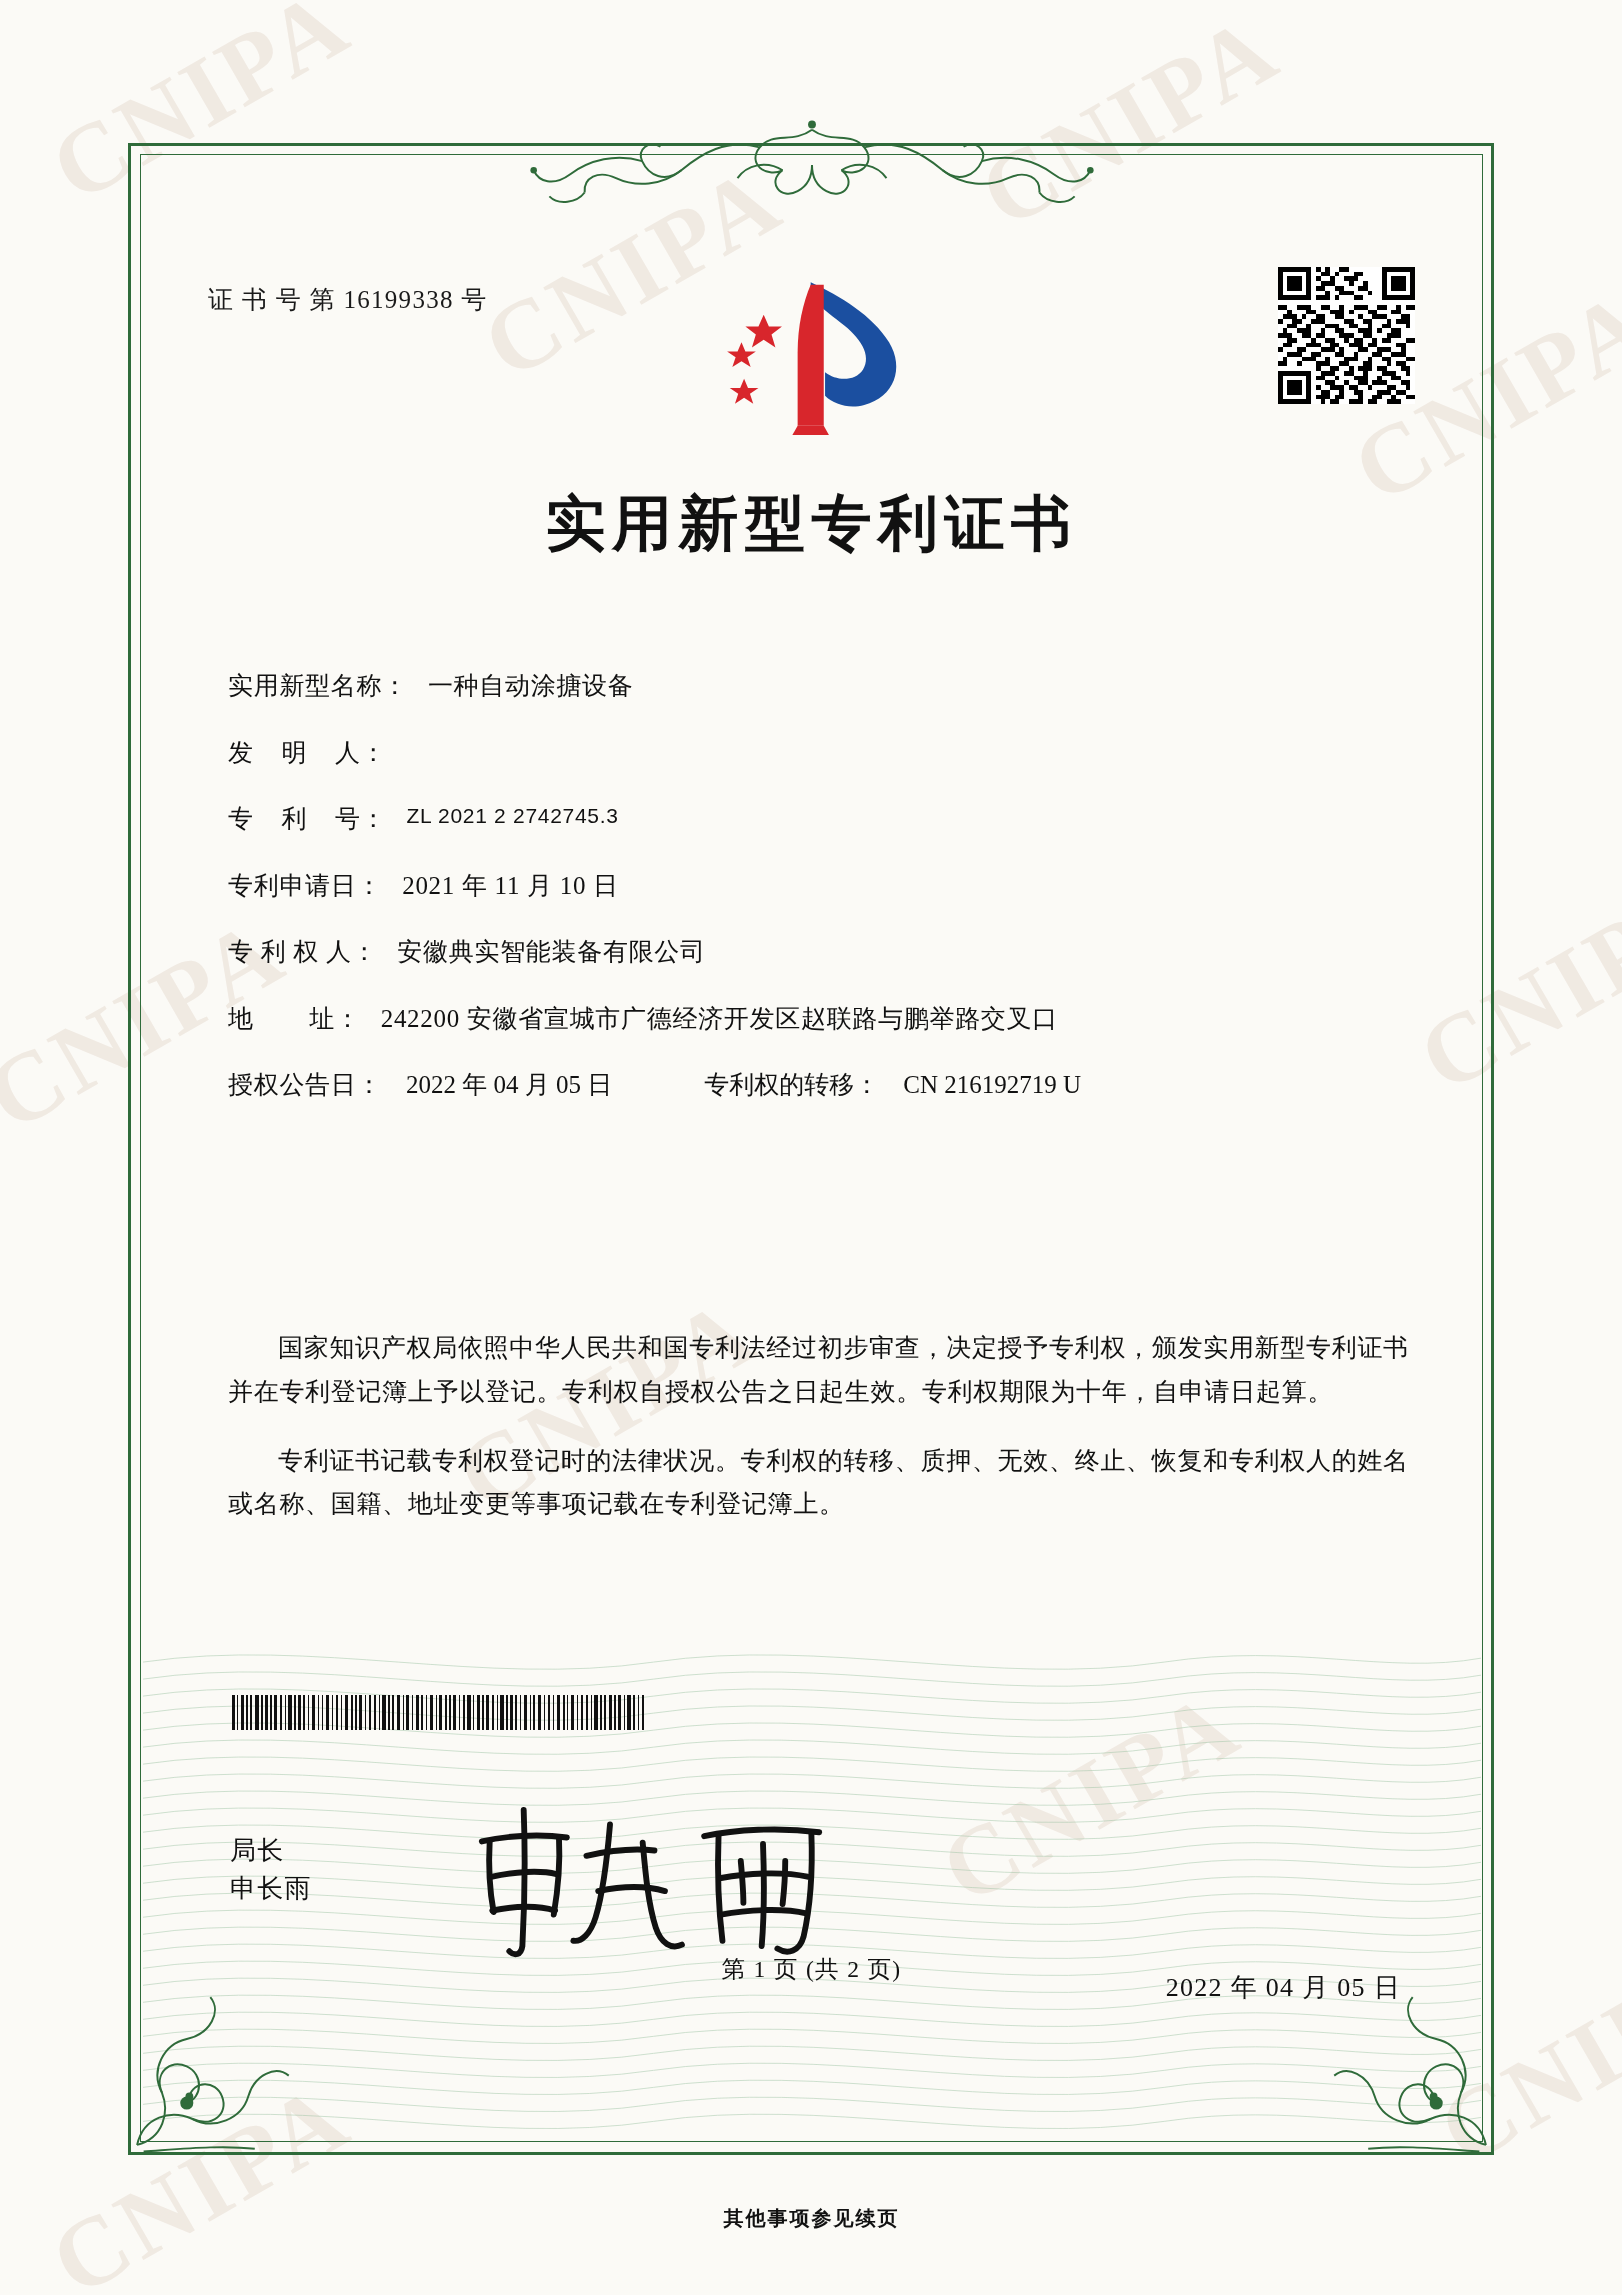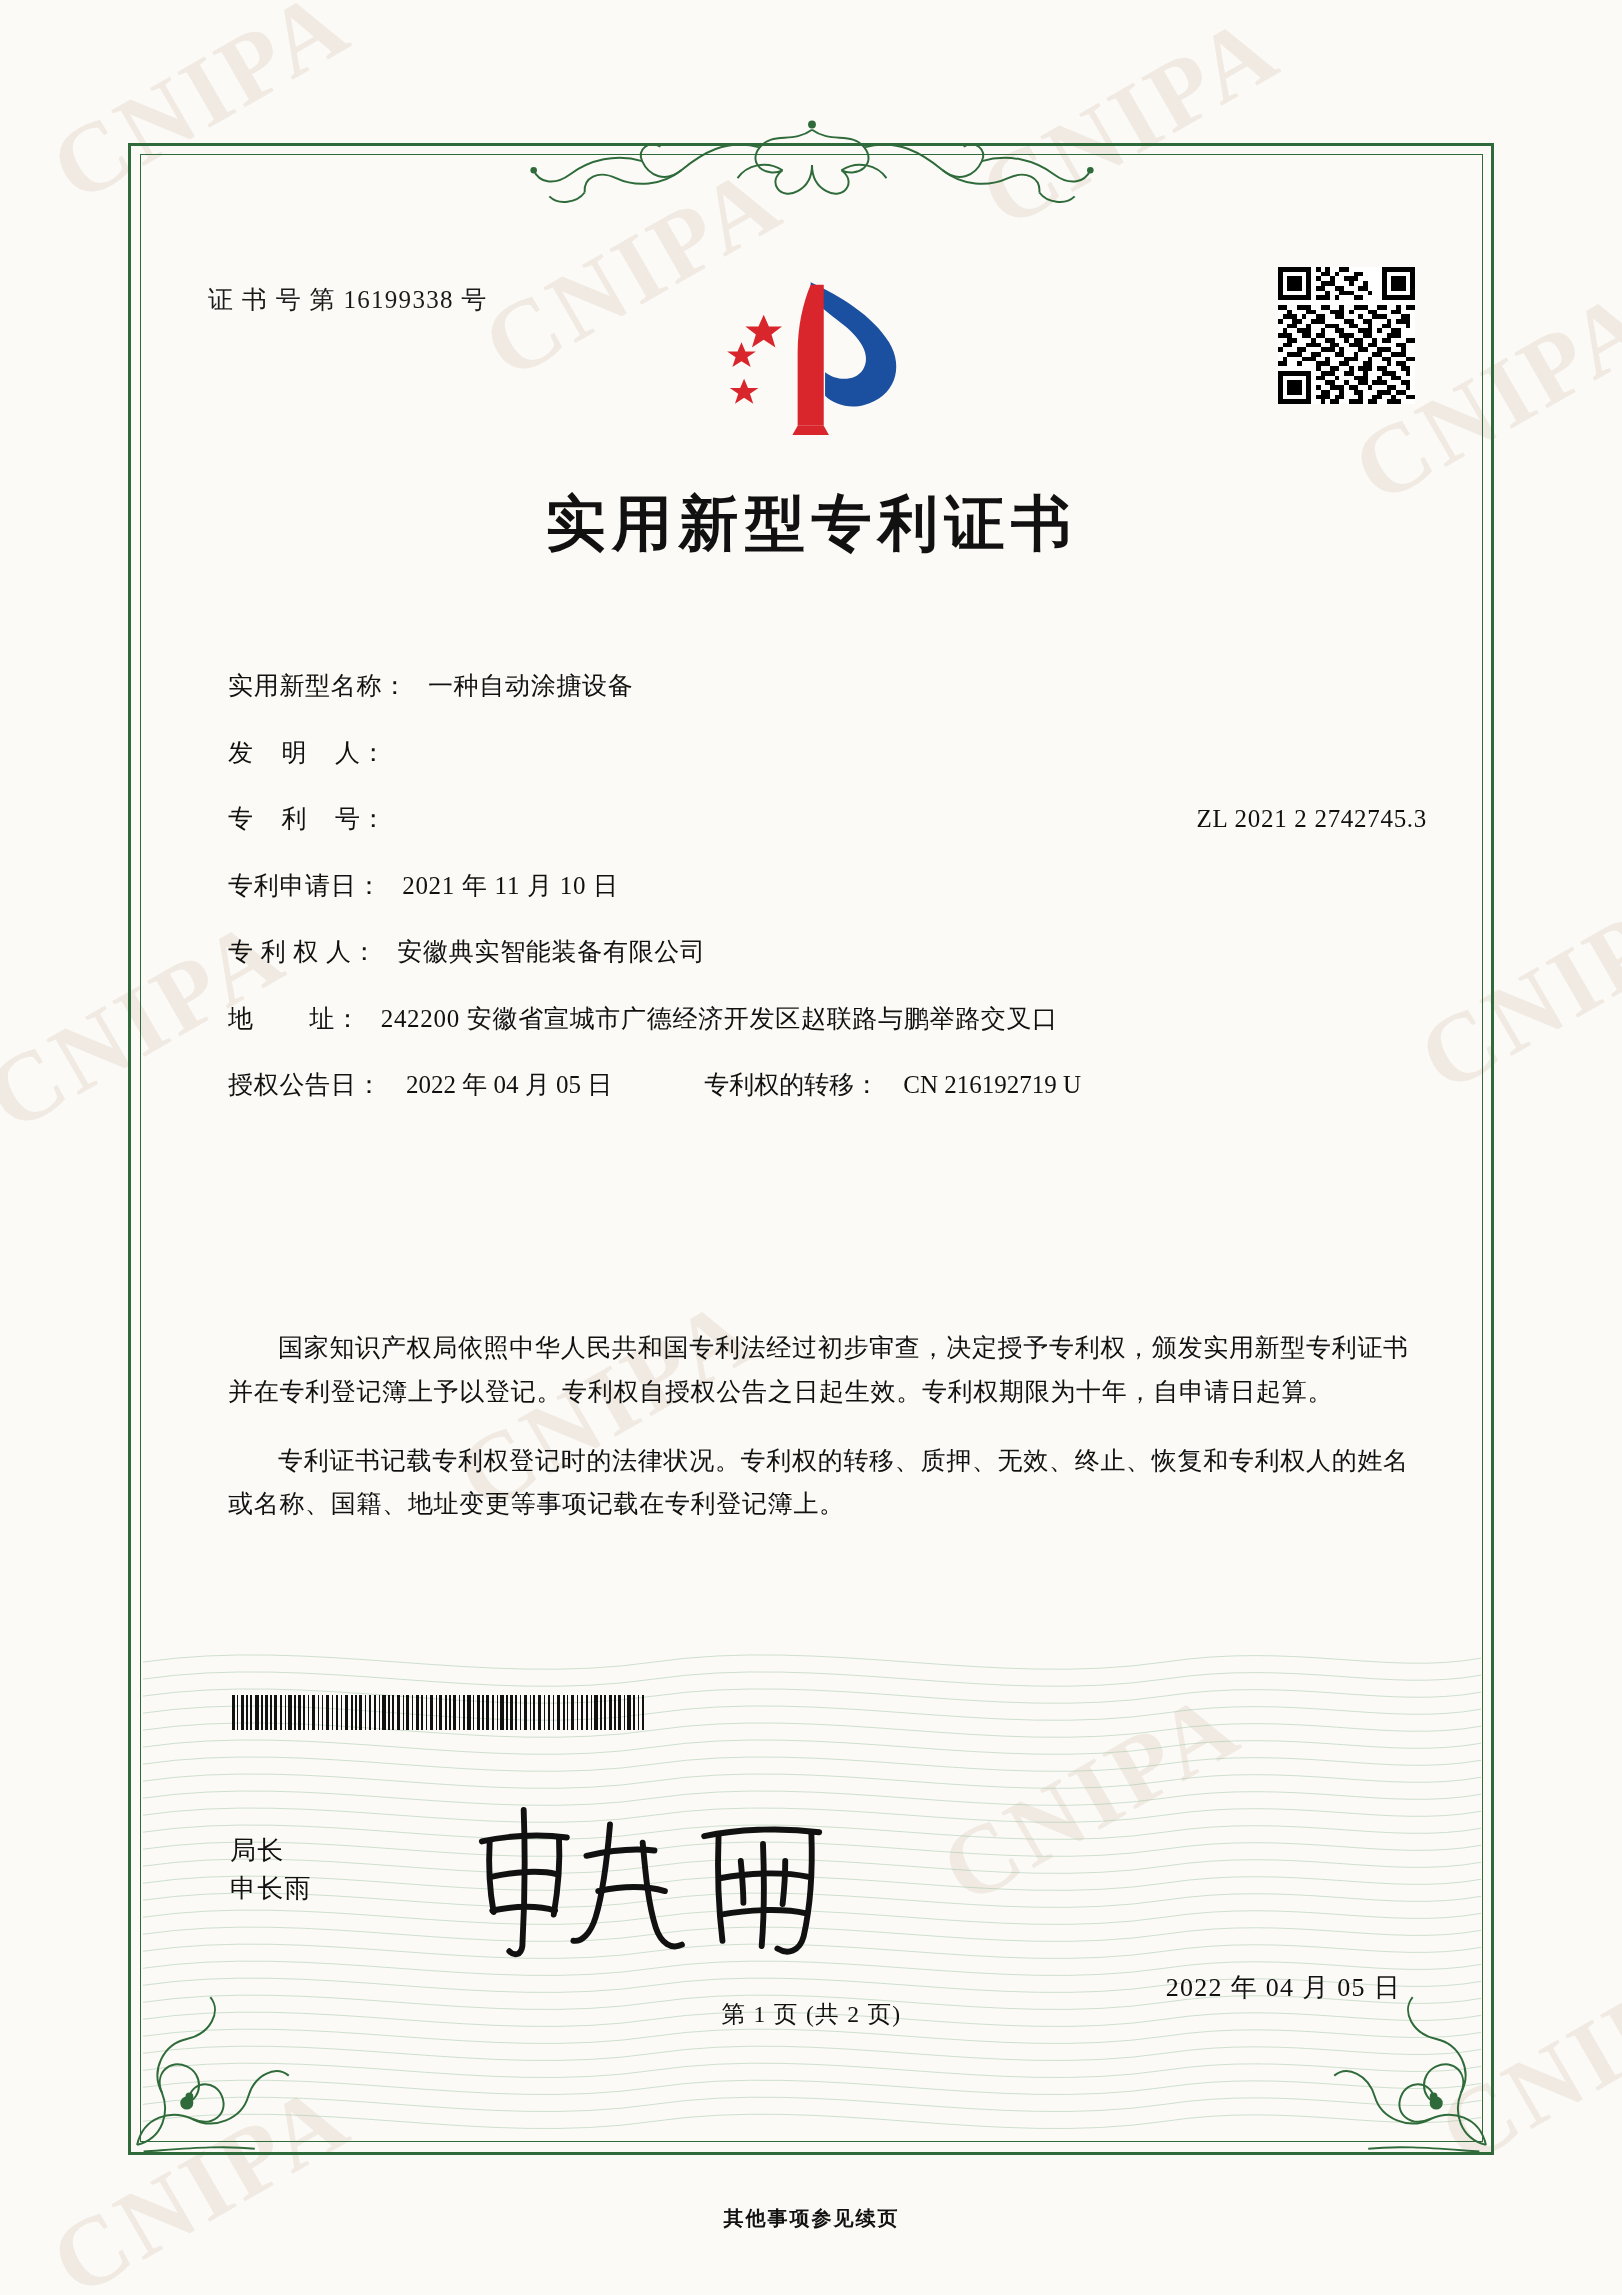--- a/index.html
+++ b/index.html
@@ -152,24 +152,23 @@
   .flabel {
     flex: 0 0 auto;
     white-space: pre;
     letter-spacing: 0.7px;
   }
   .fvalue {
     flex: 1 1 auto;
     letter-spacing: 0.7px;
   }
   .fvalue.mono {
-    font-family: Liberation Serif, serif;
-    font-size: 25px;
+    font-family: Liberation Sans, sans-serif;
+    font-size: 21px;
     letter-spacing: 0.7px;
-    text-align: right;
   }
   .frow.double { margin-bottom: 26px; }
   .frow .second-label {
     flex: 0 0 auto;
     margin-left: 72px;
     white-space: pre;
   }
   .frow .second-value {
     flex: 0 0 auto;
     margin-left: 3.9px;
@@ -223,21 +222,21 @@
     top: 1970px;
     font-size: 26px;
     color: #111;
     letter-spacing: 1.3px;
   }
 
   .page-no {
     position: absolute;
     left: 0;
     right: 0;
-    top: 1998px;
+    top: 1953px;
     text-align: center;
     font-size: 23.6px;
     color: #111;
     letter-spacing: 1.3px;
   }
 
   .footer-note {
     position: absolute;
     left: 0;
     right: 0;

